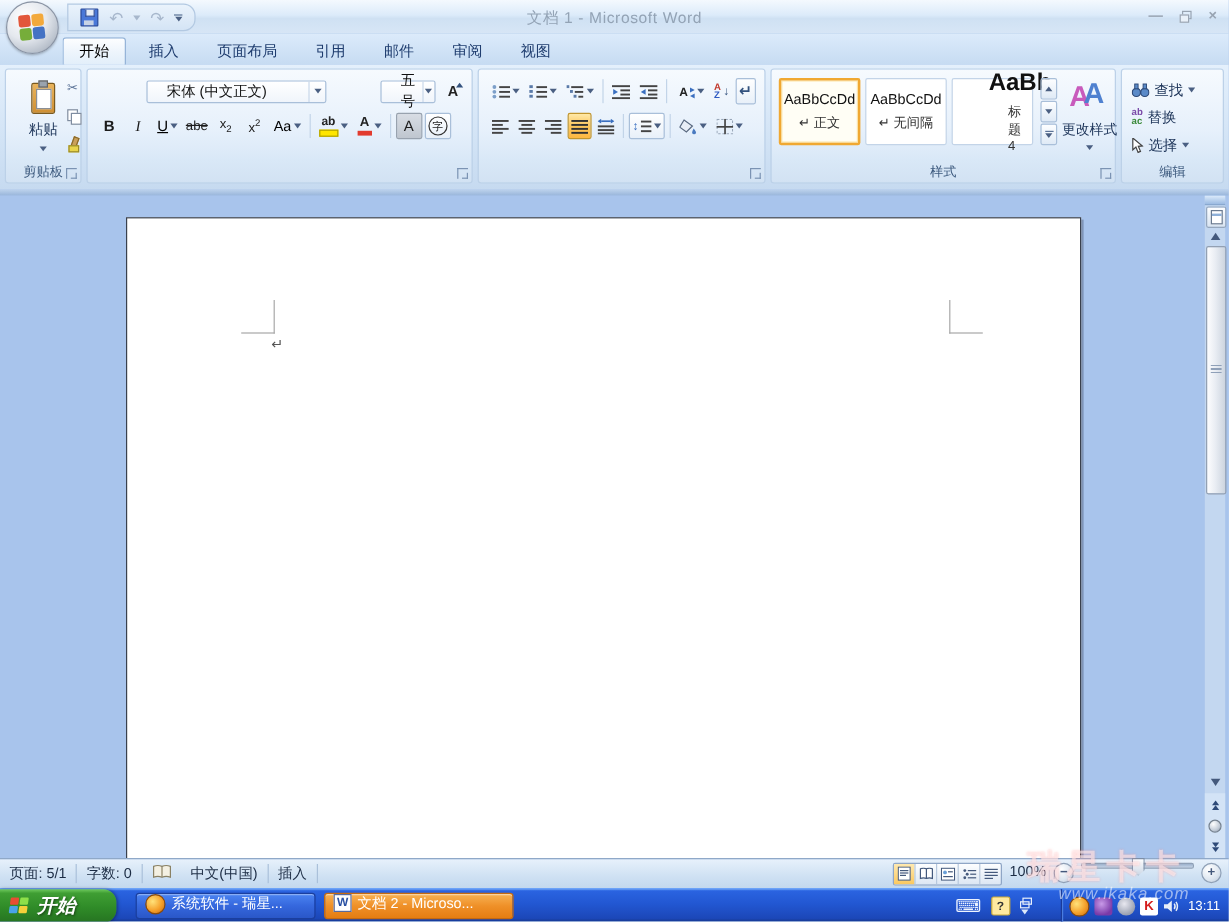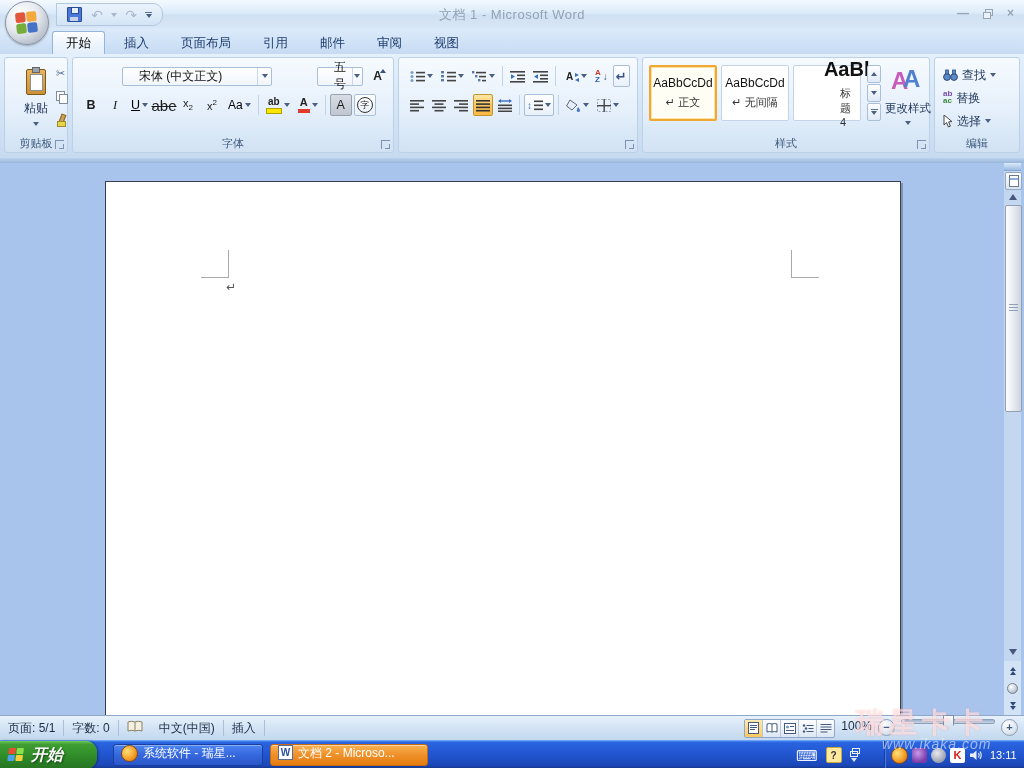--- a/index.html
+++ b/index.html
@@ -61,21 +61,21 @@
   .fn-row1{position:absolute;left:7px;top:7px;display:flex;align-items:center;gap:3px;}
   .combo{height:19px;background:linear-gradient(#fff,#f0f5fb);border:1px solid #a9bfd9;border-radius:2px;display:flex;align-items:center;font-size:12px;color:#111;padding-left:16px;box-sizing:border-box;cursor:pointer;margin-left:42px;}
   .combo .cd{margin-left:auto;width:13px;height:100%;display:flex;align-items:center;justify-content:center;border-left:1px solid #c9d8ea;}
   .small21{width:21px;height:20px;font-size:12px;font-weight:bold;color:#222;position:relative;}
   .mini-up:after,.mini-dn:after{content:"";position:absolute;right:2px;top:3px;border-left:3px solid transparent;border-right:3px solid transparent;}
   .mini-up:after{border-bottom:4px solid #33527e;}
   .mini-dn:after{border-top:4px solid #33527e;top:auto;bottom:3px;}
   .fn-row2{position:absolute;left:7px;top:36px;display:flex;align-items:center;gap:2px;}
   .fmt{width:20px;height:20px;font-size:12.5px;color:#1c1c1c;}
   .u-line{text-decoration:underline;}
-  .strike-t{text-decoration:line-through;font-size:15px;}
+  .strike-t{text-decoration:line-through;font-size:11px;}
   .subsup{font-size:11px;text-align:right;}
   .subsup sub,.subsup sup{font-size:8px;}
   .hl-ico{display:flex;flex-direction:column;align-items:center;line-height:1;}
   .hl-ico b{font-size:10px;font-weight:bold;color:#222;}
   .hl-bar{width:14px;height:4px;background:#ffe600;border:1px solid #b0a000;margin-top:1px;}
   .fc-bar{width:12px;height:4px;background:#e23b2e;margin-top:1px;}
   .shade-a{background:linear-gradient(#d8dde4,#bfc6cf);border:1px solid #98a2ae;}
   .circ-zi{border:1.5px solid #333;border-radius:50%;width:14px;height:14px;font-size:9px;display:flex;align-items:center;justify-content:center;color:#222;}
   
   .pg-row1{position:absolute;left:8px;top:7px;display:flex;align-items:center;gap:2px;}
@@ -336,21 +336,20 @@
       <span class="vsep"></span>
       <span class="rbtn fmt shade-a">
           <span>A</span>
         </span>
       <span class="rbtn fmt boxed">
           <span class="circ-zi">
             <span>字</span>
           </span>
         </span>
     </div>
-    <div class="grp-label">字体</div>
     <div class="launcher">
         <i></i>
       </div>
   </div>
 
   <div class="grp" style="left:398px;width:240px;">
     <div class="pg-row1">
       <span class="rbtn pbtn">
         <svg width="15" height="13">
             <circle cx="2" cy="2.5" r="1.6" fill="#7c9fc9"></circle>

